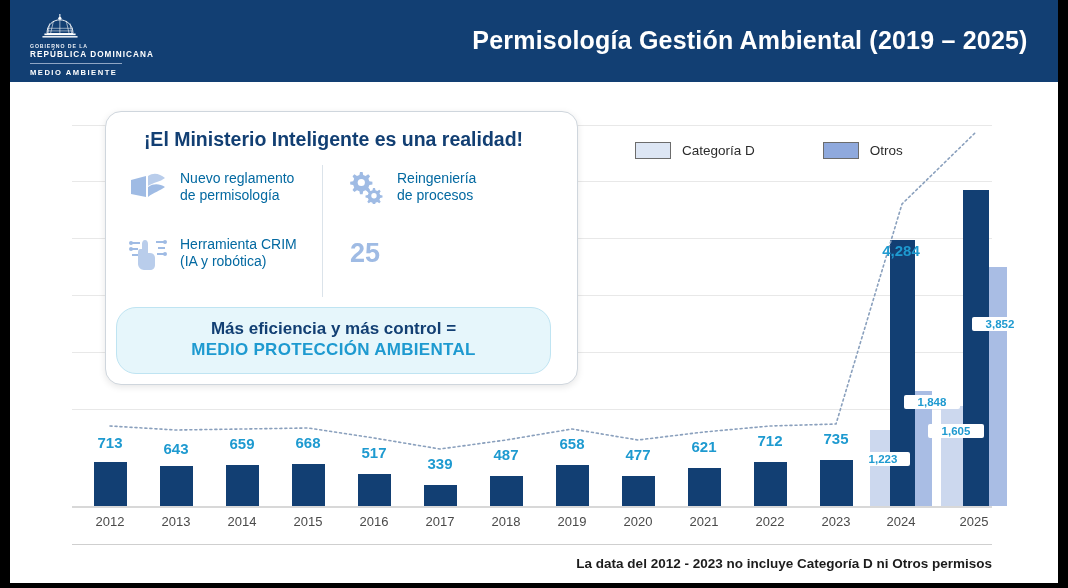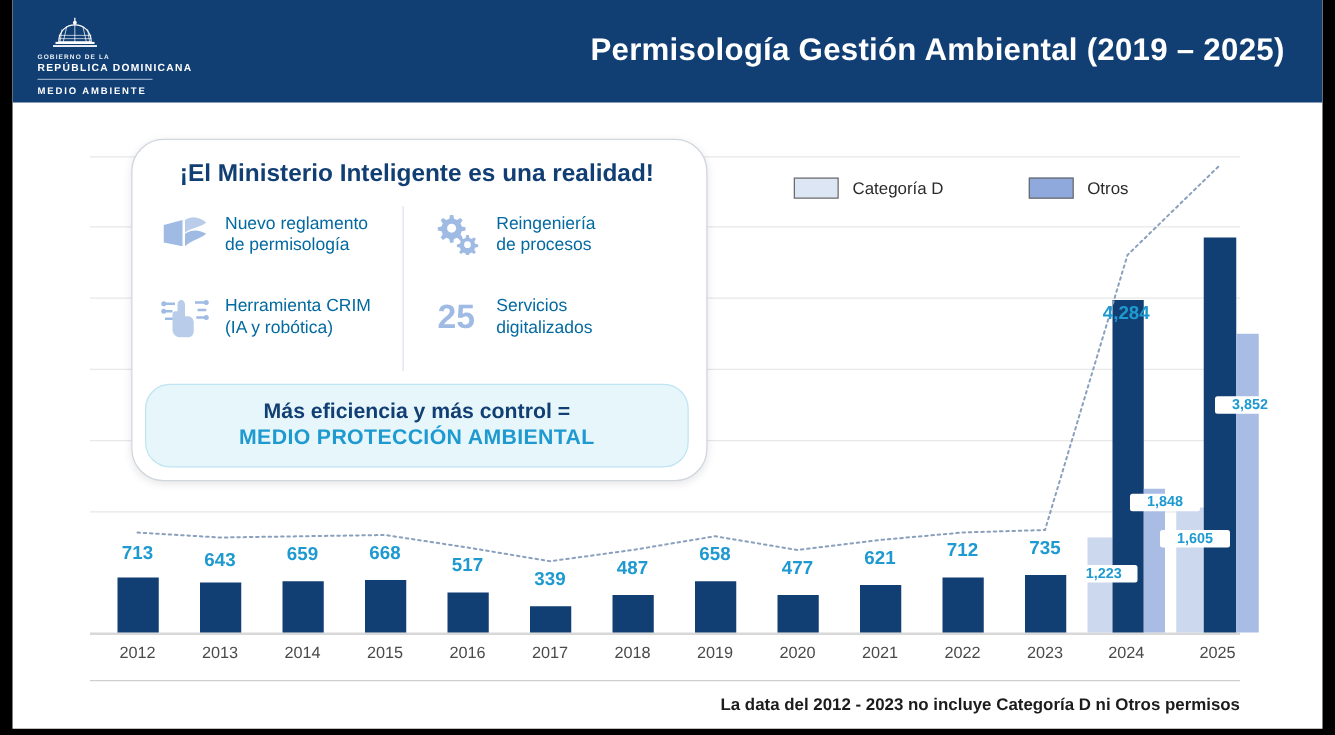--- a/index.html
+++ b/index.html
@@ -41,21 +41,21 @@
 
   
   .legend{position:absolute;left:625px;top:142px;display:flex;align-items:center;gap:20px;font-size:13.5px;color:#2b2b2b;}
   .leg{display:flex;align-items:center;gap:11px;}
   .swatch{width:34px;height:15px;border:1px solid #6c6c6c;}
   .swatch.pale{background:#dde6f4;}
   .swatch.med{background:#8fa9dd;}
 
   
   .card{position:absolute;left:95px;top:111px;width:455px;background:#ffffff;border:1px solid #cfd6dd;
-    border-radius:26px;box-shadow:0 2px 7px rgba(0,0,0,.10);padding:16px 4px 0 0;}
+    border-radius:16px;box-shadow:0 2px 7px rgba(0,0,0,.10);padding:16px 16px 0 0;}
   .card-title{text-align:center;color:#123f73;font-weight:700;font-size:19.5px;margin-bottom:14px;}
   .card-grid{display:flex;padding:0 22px 8px 22px;}
   .col{width:50%;}
   .col.right{border-left:1.5px solid #dbe3ea;padding-left:22px;}
   .feat{display:flex;align-items:center;gap:12px;margin-bottom:22px;min-height:44px;}
   .feat .ic{width:40px;height:38px;flex:none;display:flex;align-items:center;justify-content:center;color:#9fbbe4;}
   .feat .num{width:40px;flex:none;font-size:27px;font-weight:700;color:#9fbbe4;text-align:center;line-height:1;}
   .feat .tx{font-size:14px;color:#0369a1;line-height:1.22;}
   .cta{margin:2px 10px 10px 10px;background:#e6f6fb;border:1px solid #bfe4f2;border-radius:20px;
     text-align:center;padding:11px 6px 13px 6px;}
@@ -232,24 +232,20 @@
             </svg>
           </span>
           <span class="tx">
             <span>Reingeniería</span><br>
             <span>de procesos</span>
           </span>
         </div>
 
         <div class="feat">
           <span class="num">25</span>
-          <span class="tx">
-            <span>Servicios</span><br>
-            <span>digitalizados</span>
-          </span>
         </div>
 
       </div>
     </div>
 
     <div class="cta">
       <div class="cta-l1">Más eficiencia y más control =</div>
       <div class="cta-l2">MEDIO PROTECCIÓN AMBIENTAL</div>
     </div>
   </div>

